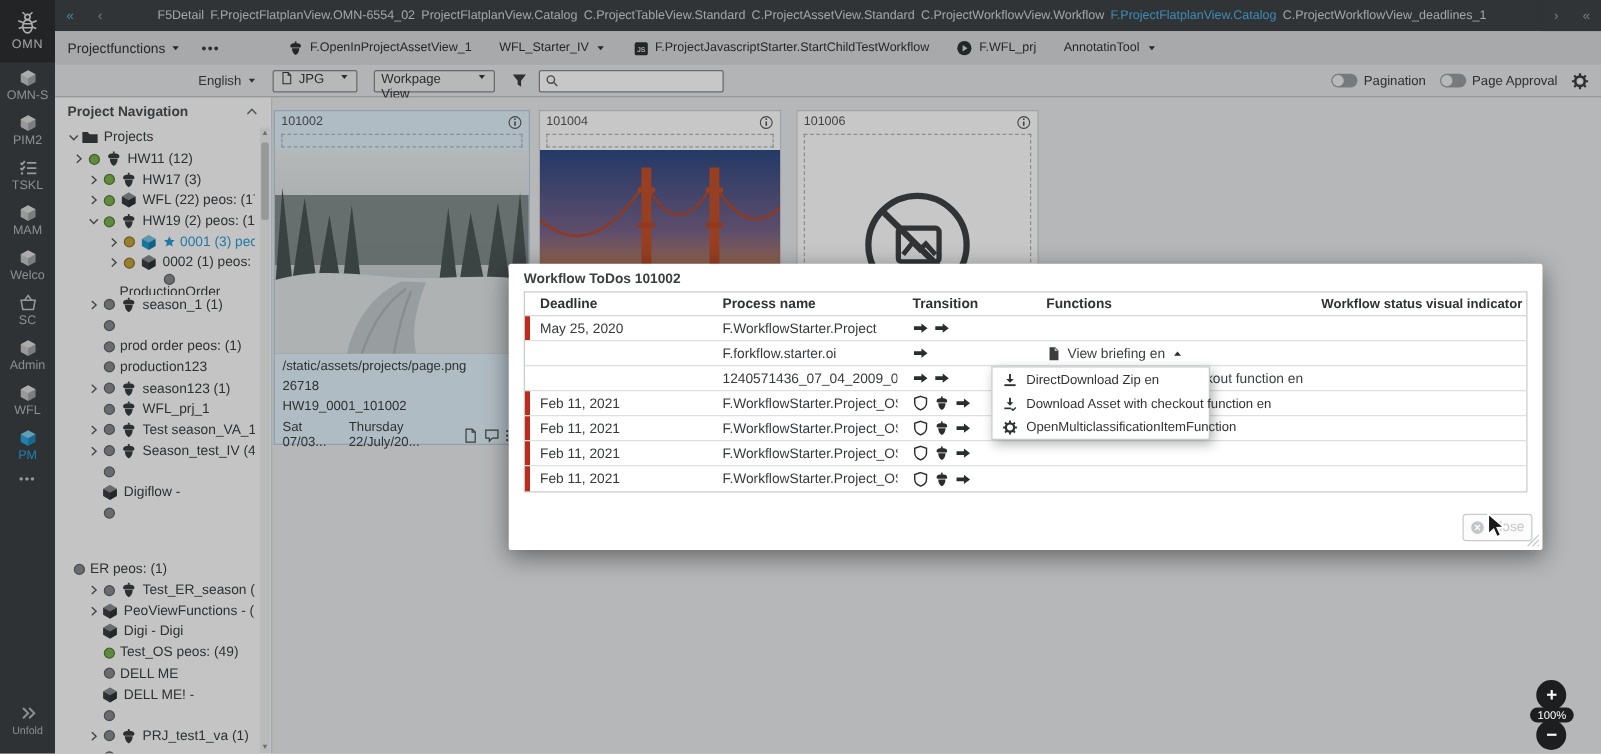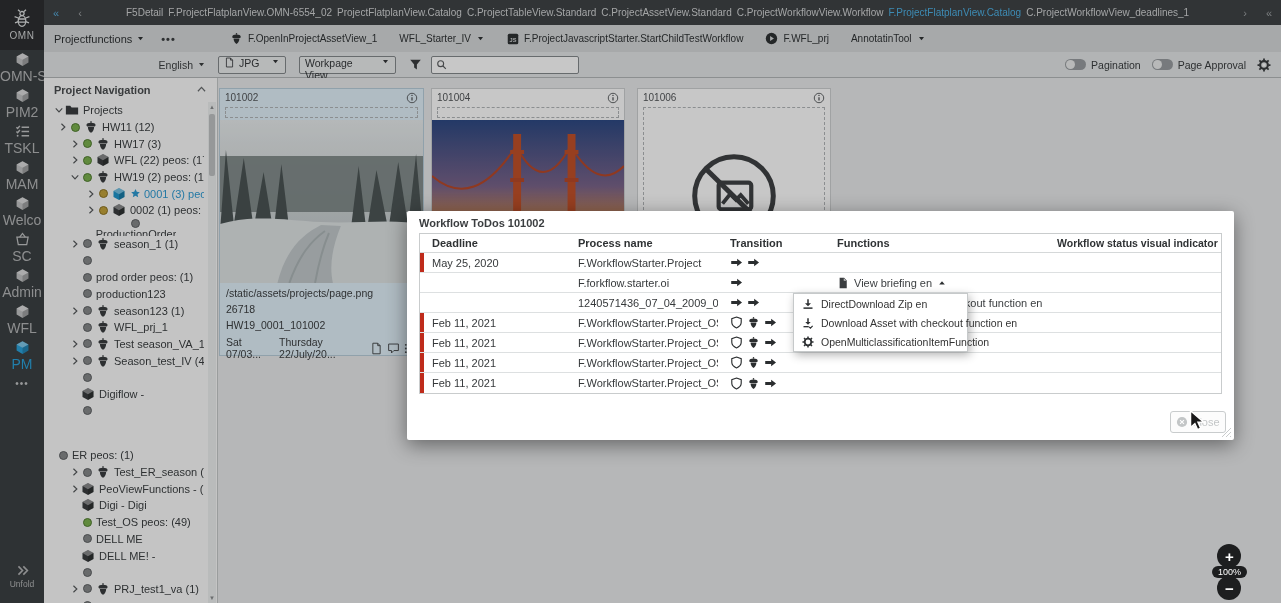--- a/index.html
+++ b/index.html
@@ -9,21 +9,21 @@
     font-family:"Liberation Sans",sans-serif; font-size:11px; color:#36393b;
     background:#e9ebec;
   }
   svg{display:block}
 
   
   .rail{position:absolute;left:0;top:0;width:44px;height:603px;background:#3c4043;z-index:2}
   .rail-logo{height:50px;background:#2d2f31;display:flex;flex-direction:column;align-items:center;justify-content:center;gap:1px;color:#dfe1e2}
   .rail-logo .lg{font-size:10px;letter-spacing:.6px;color:#d4d6d7}
   .rail-item{height:36px;display:flex;flex-direction:column;align-items:center;justify-content:center;color:#c3c5c6;cursor:pointer}
-  .rail-item .lbl{font-size:14px;margin-top:1px;color:#b5b7b8;max-width:44px;overflow:hidden;white-space:nowrap}
+  .rail-item .lbl{font-size:10px;margin-top:1px;color:#b5b7b8;max-width:44px;overflow:hidden;white-space:nowrap}
   .rail-item.active{color:#2ba3dc}
   .rail-item.active .lbl{color:#2ba3dc}
   .rail-more{height:18px;display:flex;align-items:center;justify-content:center;color:#c3c5c6;font-size:10px;letter-spacing:1px}
   .rail-unfold{position:absolute;bottom:14px;left:0;width:44px;display:flex;flex-direction:column;align-items:center;gap:2px;color:#b5b7b8;font-size:8.5px}
 
   
   .row1{position:absolute;left:44px;top:0;width:1237px;height:25px;background:#3f4346;display:flex;align-items:stretch}
   .pinned-tab{width:174px;background:#565a5d;display:flex;align-items:center;justify-content:center;font-size:10.5px;color:#e4e6e7;flex:none}
   .tnav{width:24px;display:flex;align-items:center;justify-content:center;color:#9fa2a4;flex:none}
   .tnav.first{color:#58aede}
@@ -107,21 +107,21 @@
   .resize{position:absolute;right:2px;bottom:2px}
 
   
   .menu{position:absolute;left:793px;top:293px;width:175px;z-index:60;background:#fff;border:1px solid #c6c9ca;box-shadow:2px 3px 9px rgba(0,0,0,.3)}
   .mitem{height:19px;display:flex;align-items:center;gap:7px;padding:0 8px;font-size:10.5px;color:#333;cursor:pointer;white-space:nowrap}
   .mitem .mi{color:#2e3133;flex:none;display:flex}
 
   
   .zoomwrap{position:absolute;right:22px;bottom:3px;z-index:70;display:flex;flex-direction:column;align-items:center}
   .zbtn{width:24px;height:24px;border-radius:50%;background:#1d1e1f;color:#fff;display:flex;align-items:center;justify-content:center;font-size:15px;font-weight:bold;cursor:pointer}
-  .zlvl{background:#1d1e1f;color:#fff;font-size:9px;border-radius:7px;padding:1px 6px;margin:-2px 12px;z-index:1}
+  .zlvl{background:#1d1e1f;color:#fff;font-size:9px;border-radius:7px;padding:1px 6px;margin:-2px 0;z-index:1}
   .cursor{position:absolute;left:1189px;top:410px;z-index:80;pointer-events:none}
 </style>
 </head>
 <body>
 
 <div id="screen">
 
   <div class="rail">
     <div class="rail-logo">
       <span id="logo-icon">

